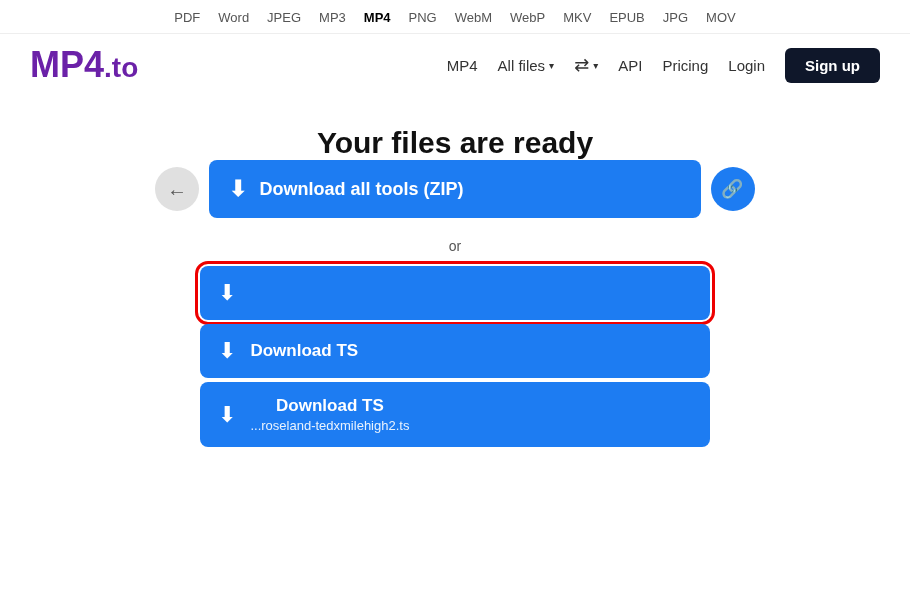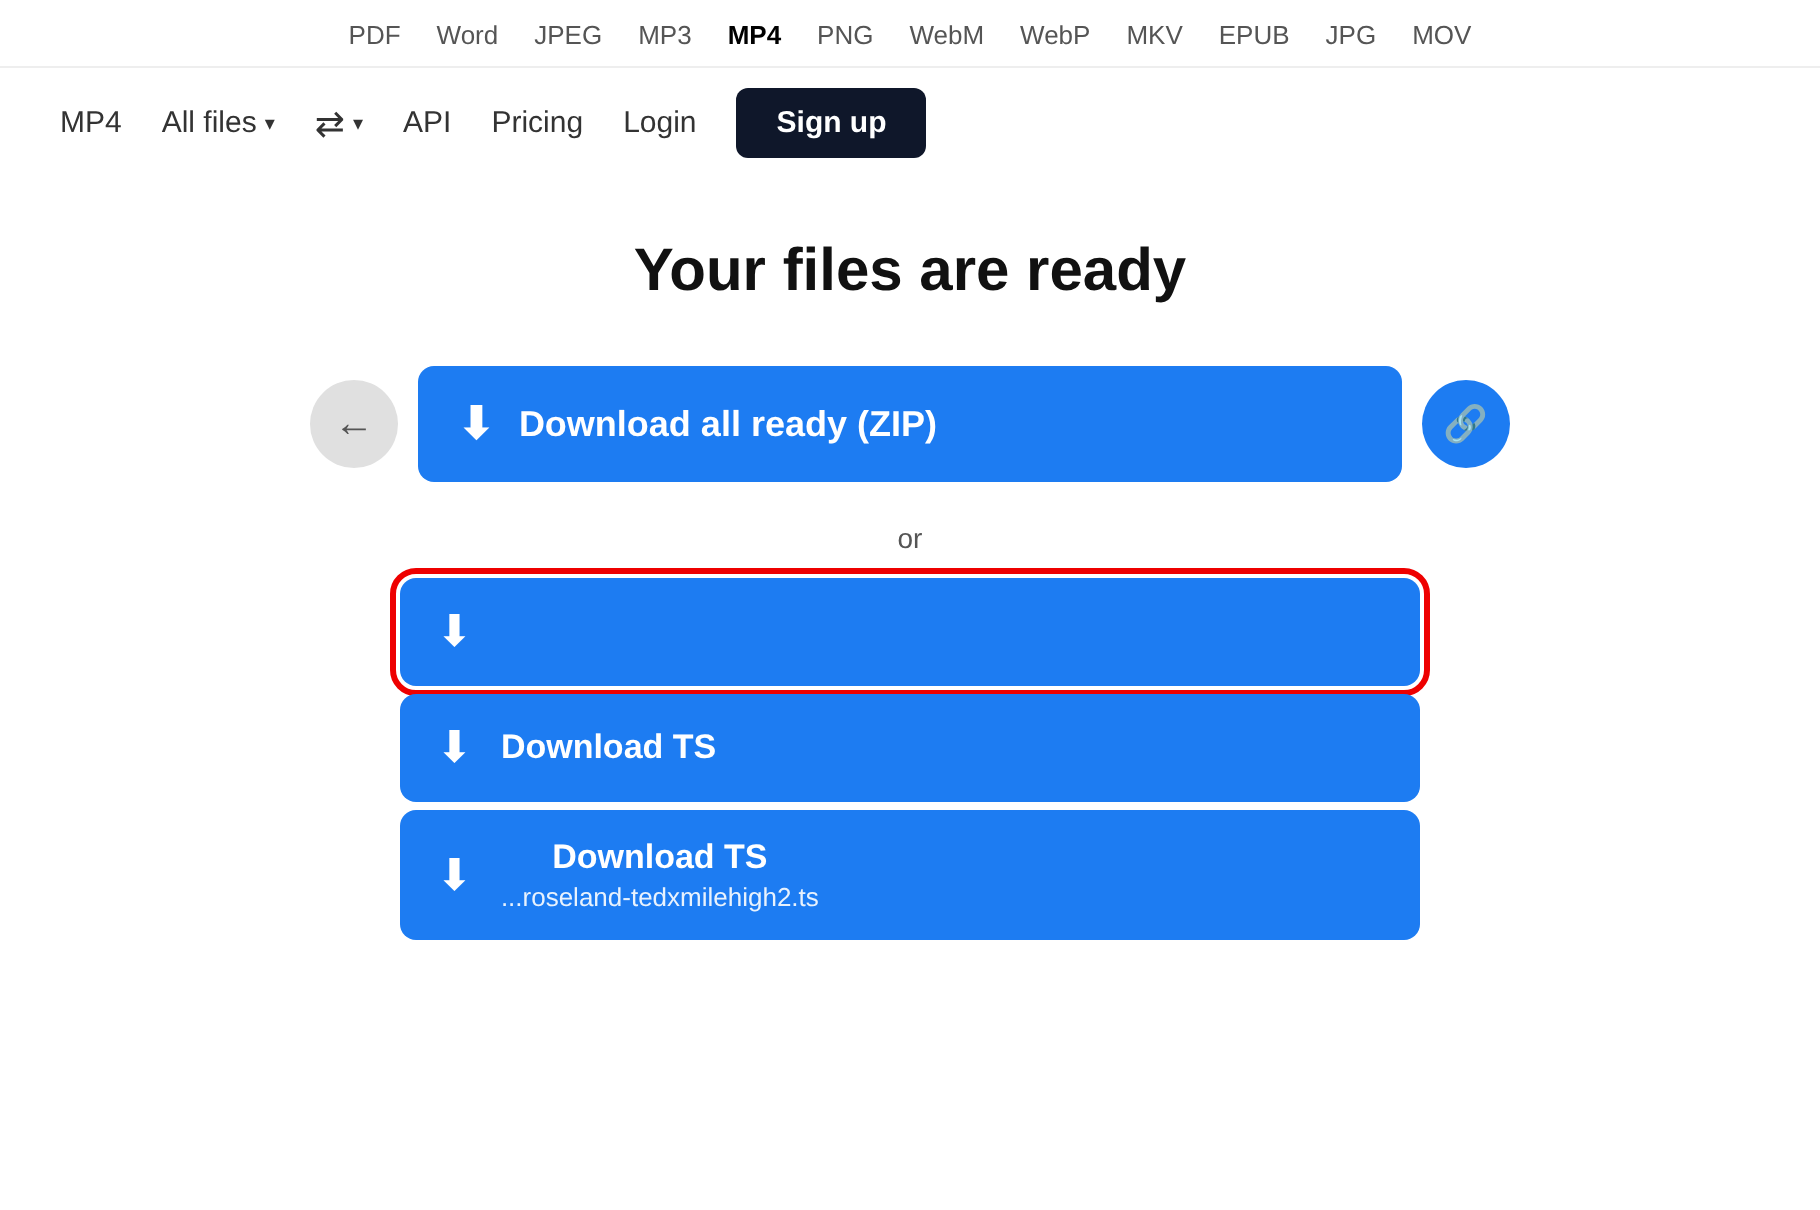--- a/index.html
+++ b/index.html
@@ -86,21 +86,20 @@
     .main-content {
       display: flex;
       flex-direction: column;
       align-items: center;
       padding: 30px 20px 20px;
     }
     .page-title {
       font-size: 30px;
       font-weight: 700;
       color: #111;
-      margin-bottom: 30px;
     }
 
     
     .action-area {
       display: flex;
       align-items: center;
       width: 600px;
       margin-bottom: 14px;
       gap: 10px;
     }
@@ -210,20 +209,23 @@
   <a href="#">PNG</a>
   <a href="#">WebM</a>
   <a href="#">WebP</a>
   <a href="#">MKV</a>
   <a href="#">EPUB</a>
   <a href="#">JPG</a>
   <a href="#">MOV</a>
 </div>
 
 <nav class="main-nav">
+  <a href="#" class="logo">
+    <span class="mp4-text">MP4</span><span class="dot-to">.to</span>
+  </a>
   <div class="nav-links">
     <a href="#">MP4</a>
     <div class="nav-dropdown">
       <a href="#">All files</a>
       <span class="arrow">▾</span>
     </div>
     <div class="nav-dropdown">
       <span style="font-size:18px;">⇄</span>
       <span class="arrow">▾</span>
     </div>
@@ -236,21 +238,21 @@
 
 <div class="main-content">
   <h1 class="page-title">Your files are ready</h1>
 
   <div class="action-area">
     <button class="back-btn">
       <span>←</span>
     </button>
     <button class="download-zip-btn">
       <span class="download-icon">⬇</span>
-      <span>Download all ready (ZIP)</span>
+      <span>Download all tools (ZIP)</span>
     </button>
     <button class="link-btn">
       <span>🔗</span>
     </button>
   </div>
 
   <div class="or-text">or</div>
 
   <div class="file-list">
     <button class="file-item highlighted">

